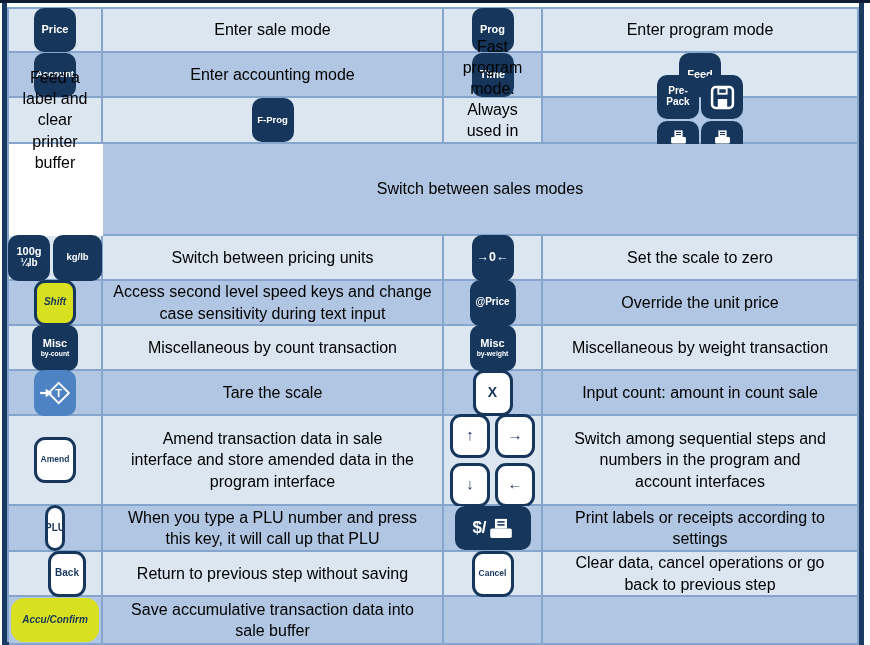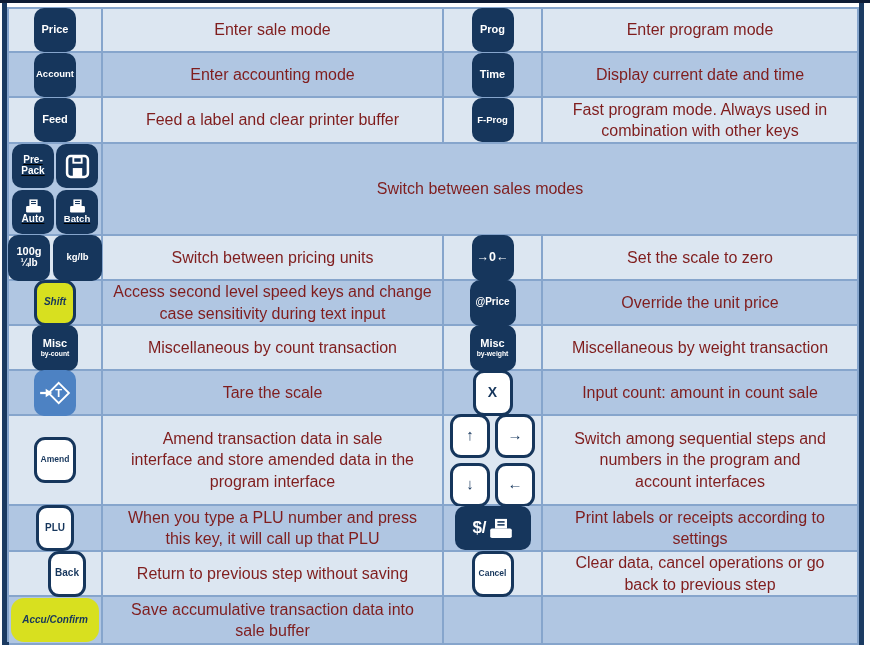--- a/index.html
+++ b/index.html
@@ -21,21 +21,21 @@
     grid-template-rows:44px 45px 46px 92px 45px 45px 45px 45px 90px 46px 45px auto;
     border-top:2px solid #86a5cc;border-left:2px solid #86a5cc;
   }
   .c{
     border-right:2px solid #86a5cc;border-bottom:2px solid #86a5cc;
     display:flex;align-items:center;justify-content:center;box-sizing:border-box;
   }
   .lt{background:#dce6f1;}
   .dk{background:#b0c6e2;}
   .d{
-    color:#7f1d1d;font-size:16px;line-height:1.32;text-align:center;
+    color:#000000;font-size:16px;line-height:1.32;text-align:center;
     white-space:pre-line;padding:2px 10px;
   }
   .span3{grid-column:2/5;}
 
   .key{
     background:#16365c;color:#ffffff;border-radius:10px;
     display:flex;flex-direction:column;align-items:center;justify-content:center;
     font-weight:bold;width:42px;height:44px;box-sizing:border-box;line-height:1.08;flex:none;
     letter-spacing:0;
   }
@@ -49,21 +49,21 @@
   .key.white{background:#ffffff;border:3px solid #16365c;color:#16365c;border-radius:11px;}
   .key.yellow{background:#d8e01f;border:3px solid #16365c;color:#16365c;border-radius:11px;font-style:italic;}
   .key.yellow.plain{border:none;width:88px;height:44px;border-radius:13px;}
   .key.blue{background:#4d82c3;}
   .key.tall{height:46px;}
   .key.wide{width:76px;flex-direction:row;gap:2px;}
   .key.zero span{font-size:12.5px;}
   .kpair{display:flex;gap:3px;align-items:center;}
   .kpair .key{width:42px;}
   .kpair .key.narrow{width:49px;}
-  .kgrid{display:grid;grid-template-columns:42px 42px;gap:2px;text-decoration:underline;}
+  .kgrid{display:grid;grid-template-columns:42px 42px;gap:2px;}
   .kgrid .key{width:42px;height:44px;}
   .arrows{display:grid;grid-template-columns:40px 40px;gap:5px;}
   .arrows .key{width:40px;height:44px;}
   .arrows .key span{font-size:15px;}
   .icon-gap{margin-bottom:1px;}
 </style>
 </head>
 <body>
 
 <div class="page">
@@ -88,21 +88,20 @@
         <span class="key">
             <span class="sm">Account</span>
           </span>
       </div>
       <div class="c dk d"><span>Enter accounting mode</span></div>
       <div class="c dk">
         <span class="key">
             <span>Time</span>
           </span>
       </div>
-      <div class="c dk d"><span>Display current date and time</span></div>
 
       <div class="c lt">
         <span class="key">
             <span>Feed</span>
           </span>
       </div>
       <div class="c lt d"><span>Feed a label and clear printer buffer</span></div>
       <div class="c lt">
         <span class="key">
             <span class="sm">F-Prog</span>
@@ -234,21 +233,21 @@
           <span class="key white">
               <span>←</span>
             </span>
         </div>
       </div>
       <div class="c lt d"><span>Switch among sequential steps and
 numbers in the program and
 account interfaces</span></div>
 
       <div class="c dk">
-        <span class="key white tall" style="width:38px;">
+        <span class="key white tall" style="width:20px;">
             <span class="md">PLU</span>
           </span>
       </div>
       <div class="c dk d"><span>When you type a PLU number and press
 this key, it will call up that PLU</span></div>
       <div class="c dk">
         <span class="key wide">
           <span class="xl">$/</span>
           <svg viewBox="0 0 20 17" width="24" height="21">
             <rect x="5" y="0.5" width="10" height="8" fill="#ffffff"></rect>

